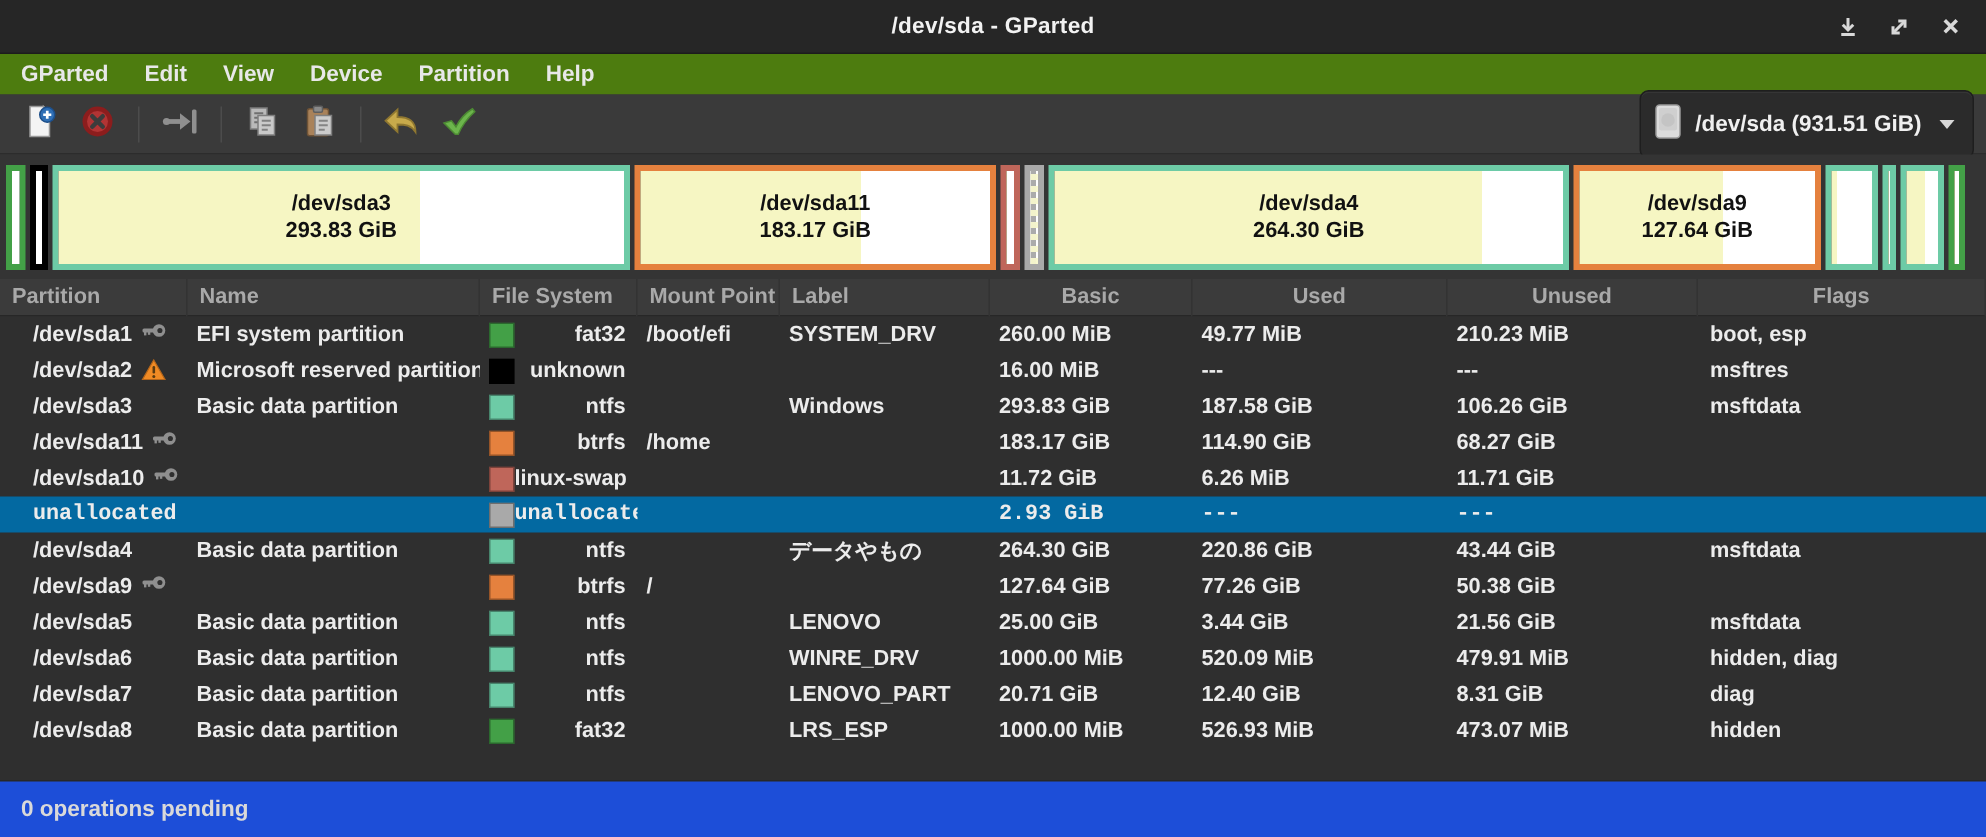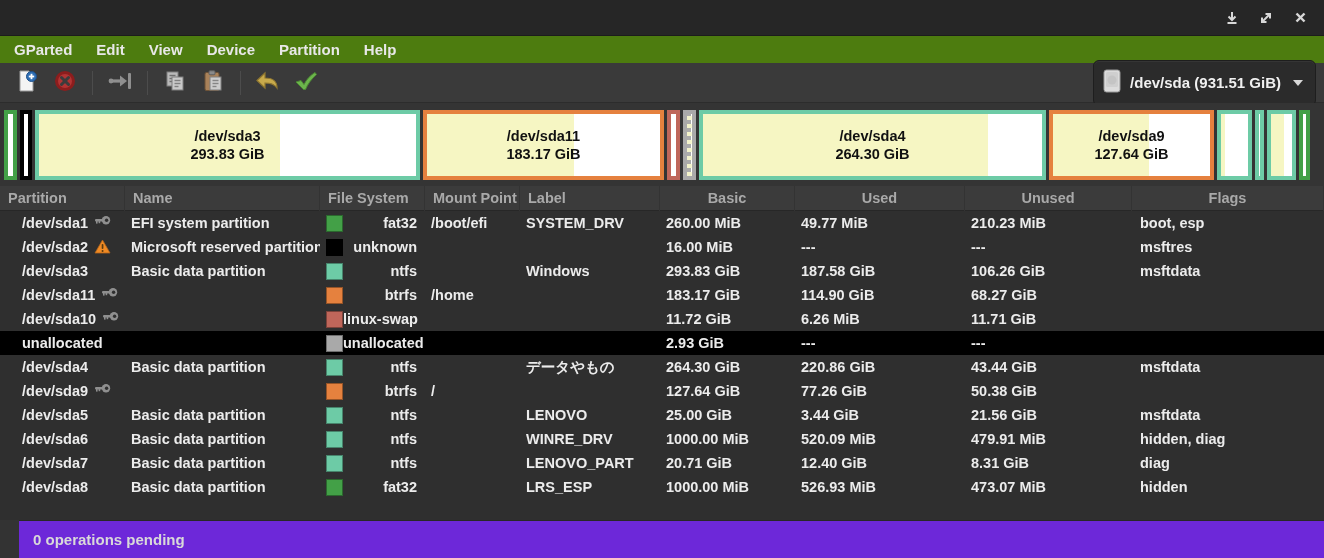--- a/index.html
+++ b/index.html
@@ -86,31 +86,32 @@
   .trow.selected { background:#1b6acb; }
   .cell { padding:0 6px; overflow:hidden; }
   .cell-partition { padding-left:22px; display:flex; align-items:flex-start; gap:6px; }
   .cell-fs { display:flex; align-items:center; }
   .fs-swatch { width:17px; height:17px; flex:0 0 17px; border:1px solid rgba(0,0,0,.35); }
   .fs-text { margin-left:auto; padding-right:2px; }
   .cell-num { }
   .cell-flags { padding-left:8px; }
   .row-icon { display:inline-flex; align-items:center; }
   .statusbar {
-    height:38px; flex:0 0 38px; background:#6d28d9; border-top:1px solid #282828;
-    display:flex; align-items:center; padding-left:14px;margin-left:19px;
+    height:38px; flex:0 0 38px; background:#1d4ed8; border-top:1px solid #282828;
+    display:flex; align-items:center; padding-left:14px;
   }
   .statusbar span { font-size:15px; font-weight:bold; color:#d9d9d9; }
 </style>
 </head>
 <body>
 
 <div class="window">
 
   <div class="titlebar">
+    <div class="title">/dev/sda - GParted</div>
     <div class="win-controls">
       <div class="win-btn">
         <span>
           <svg width="14" height="14" viewBox="0 0 14 14">
               <g stroke="#d8d8d8" stroke-width="2" fill="none">
                 <line x1="7" y1="1" x2="7" y2="8"></line>
                 <polyline points="3.5,5.5 7,9 10.5,5.5" fill="none"></polyline>
                 <line x1="2.5" y1="12" x2="11.5" y2="12"></line>
               </g>
             </svg>
@@ -433,21 +434,21 @@
       <span class="fs-swatch" style="background: rgb(191, 102, 90);"></span>
       <span class="fs-text f-fs">linux-swap</span>
     </div>
     <div class="cell f-mount"></div>
     <div class="cell f-label"></div>
     <div class="cell cell-num f-size">11.72 GiB</div>
     <div class="cell cell-num f-used">6.26 MiB</div>
     <div class="cell cell-num f-unused">11.71 GiB</div>
     <div class="cell cell-flags f-flags"></div>
   </div>
-        <div class="grid-row trow selected" style="background: #000000;">
+        <div class="grid-row trow selected" style="background: #0369a1; font-family: Liberation Mono, monospace;">
     <div class="cell cell-partition">
       <span class="f-partition">unallocated</span>
 
     </div>
     <div class="cell f-name"></div>
     <div class="cell cell-fs">
       <span class="fs-swatch" style="background: rgb(169, 169, 169);"></span>
       <span class="fs-text f-fs">unallocated</span>
     </div>
     <div class="cell f-mount"></div>

